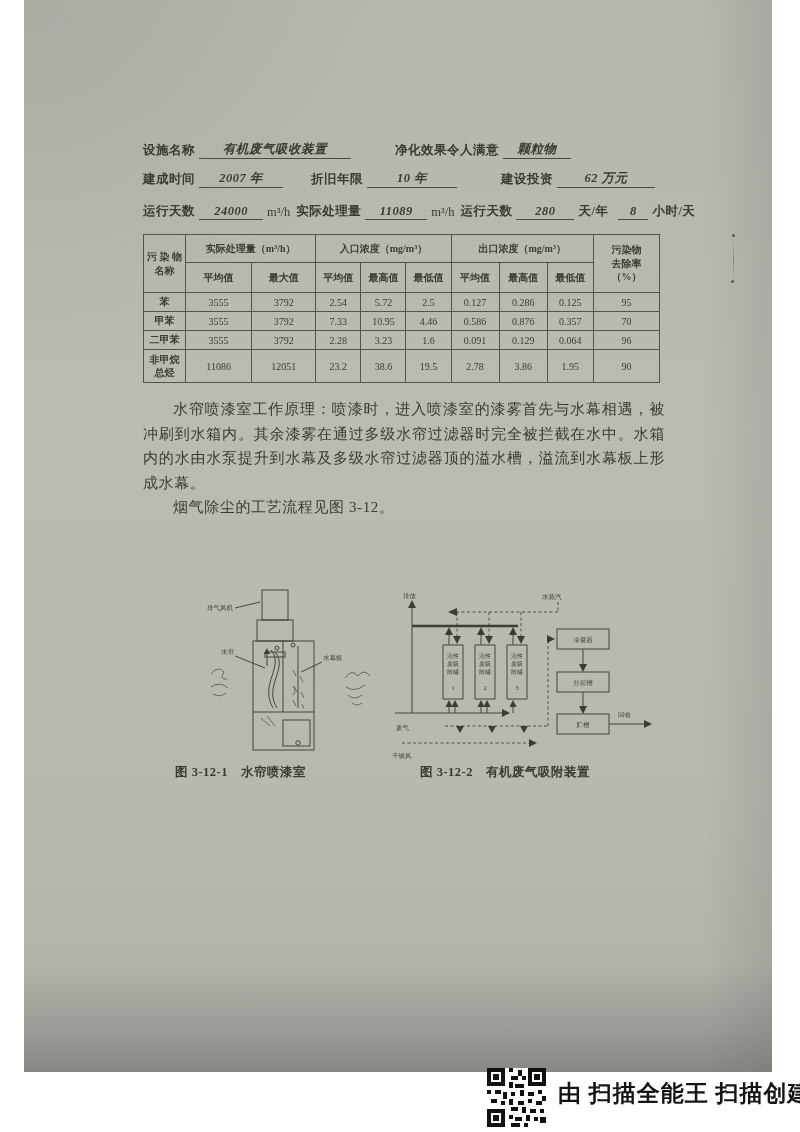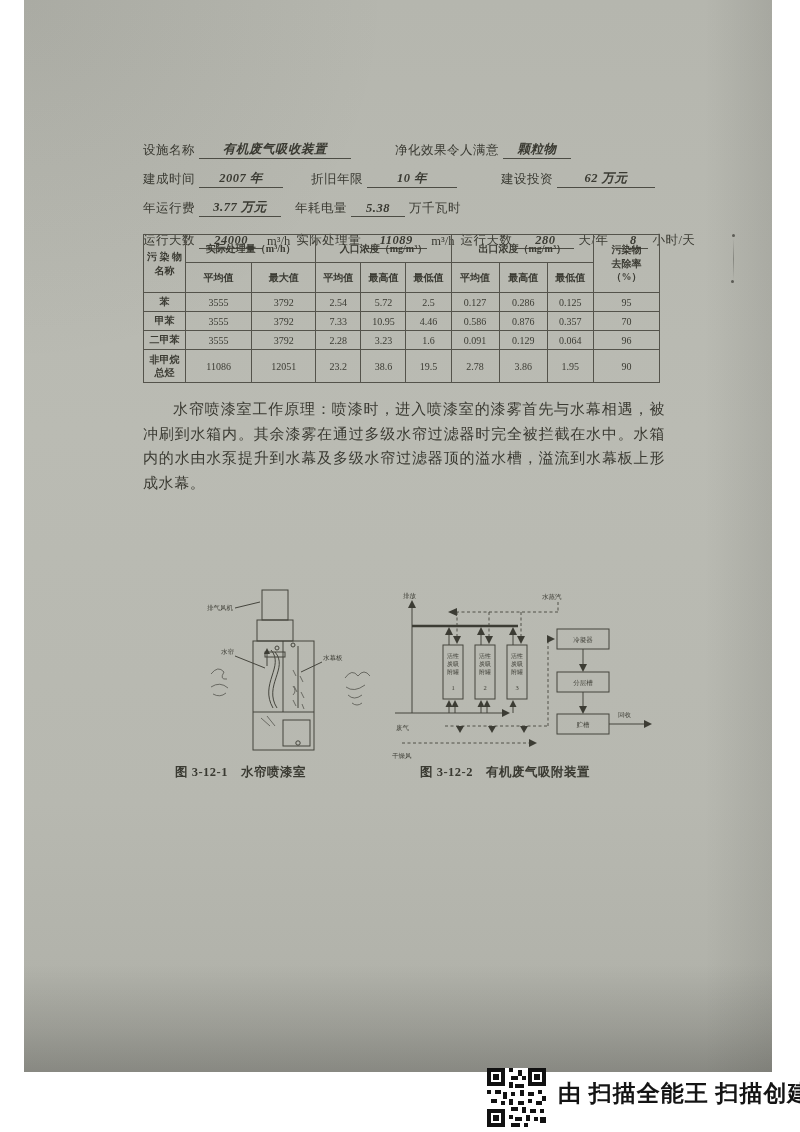--- a/index.html
+++ b/index.html
@@ -14,21 +14,21 @@
     position:absolute;left:24px;top:0;width:748px;height:1072px;
     background:
       radial-gradient(circle at 0% 0%, rgba(40,40,36,0.08), rgba(0,0,0,0) 28%),
       linear-gradient(to bottom, rgba(0,0,0,0) 90%, rgba(62,62,58,0.18) 96%, rgba(62,62,58,0.34) 100%),
       linear-gradient(to left, rgba(40,40,36,0.10), rgba(0,0,0,0) 9%),
       linear-gradient(180deg,#b5b6ae 0%, #babbb3 40%, #b7b8b0 75%, #aeafa7 100%);
   }
   
   .form{position:absolute;left:119px;top:130px;width:530px;font-size:12.5px;}
   .frow{display:flex;align-items:flex-end;height:29px;white-space:nowrap;}
-  .flabel{font-weight:400;letter-spacing:.5px;}
+  .flabel{font-weight:700;letter-spacing:.5px;}
   .fval{
     border-bottom:1px solid #4c4c44;text-align:center;font-weight:600;
     padding:0 6px;margin:0 4px;letter-spacing:.5px;font-style:italic;
   }
   .funit{margin-right:6px;}
   .gap10{width:10px;} .gap24{width:24px;} .gap40{width:40px;}
   
   .ptable{
     position:absolute;left:119px;top:234px;border-collapse:collapse;
     font-size:10px;table-layout:fixed;width:517px;
@@ -85,28 +85,20 @@
     </div>
     <div class="frow">
       <span class="flabel">建成时间</span>
       <span class="fval" style="min-width:72px">2007 年</span>
       <span class="gap24"></span>
       <span class="flabel">折旧年限</span>
       <span class="fval" style="min-width:78px">10 年</span>
       <span class="gap40"></span>
       <span class="flabel">建设投资</span>
       <span class="fval" style="min-width:86px">62 万元</span>
-    </div>
-    <div class="frow">
-      <span class="flabel">年运行费</span>
-      <span class="fval" style="min-width:70px">3.77 万元</span>
-      <span class="gap10"></span>
-      <span class="flabel">年耗电量</span>
-      <span class="fval" style="min-width:42px">5.38</span>
-      <span class="funit flabel">万千瓦时</span>
     </div>
     <div class="frow" style="margin-top:3px">
       <span class="flabel">运行天数</span>
       <span class="fval" style="min-width:52px">24000</span>
       <span class="funit">m³/h</span>
       <span class="gap24"></span>
       <span class="flabel">实际处理量</span>
       <span class="fval" style="min-width:50px">11089</span>
       <span class="funit">m³/h</span>
       <span class="gap10"></span>
@@ -199,20 +191,21 @@
       <td>2.78</td>
       <td>3.86</td>
       <td>1.95</td>
       <td>90</td>
     </tr>
   </tbody>
     </table>
 
   <div class="paras">
     <p>水帘喷漆室工作原理：喷漆时，进入喷漆室的漆雾首先与水幕相遇，被冲刷到水箱内。其余漆雾在通过多级水帘过滤器时完全被拦截在水中。水箱内的水由水泵提升到水幕及多级水帘过滤器顶的溢水槽，溢流到水幕板上形成水幕。</p>
+    <p>烟气除尘的工艺流程见图 3-12。</p>
   </div>
 
   <div class="fig" style="left:181px;top:586px;width:185px;height:180px">
     <svg width="185" height="180" viewBox="0 0 185 180">
 
       <rect class="ln" x="57" y="4" width="26" height="30"></rect>
       <rect class="ln" x="52" y="34" width="36" height="21"></rect>
       <text x="2" y="24" font-size="6.5">排气风机</text>
       <line class="ln" x1="30" y1="22" x2="55" y2="16"></line>
 

